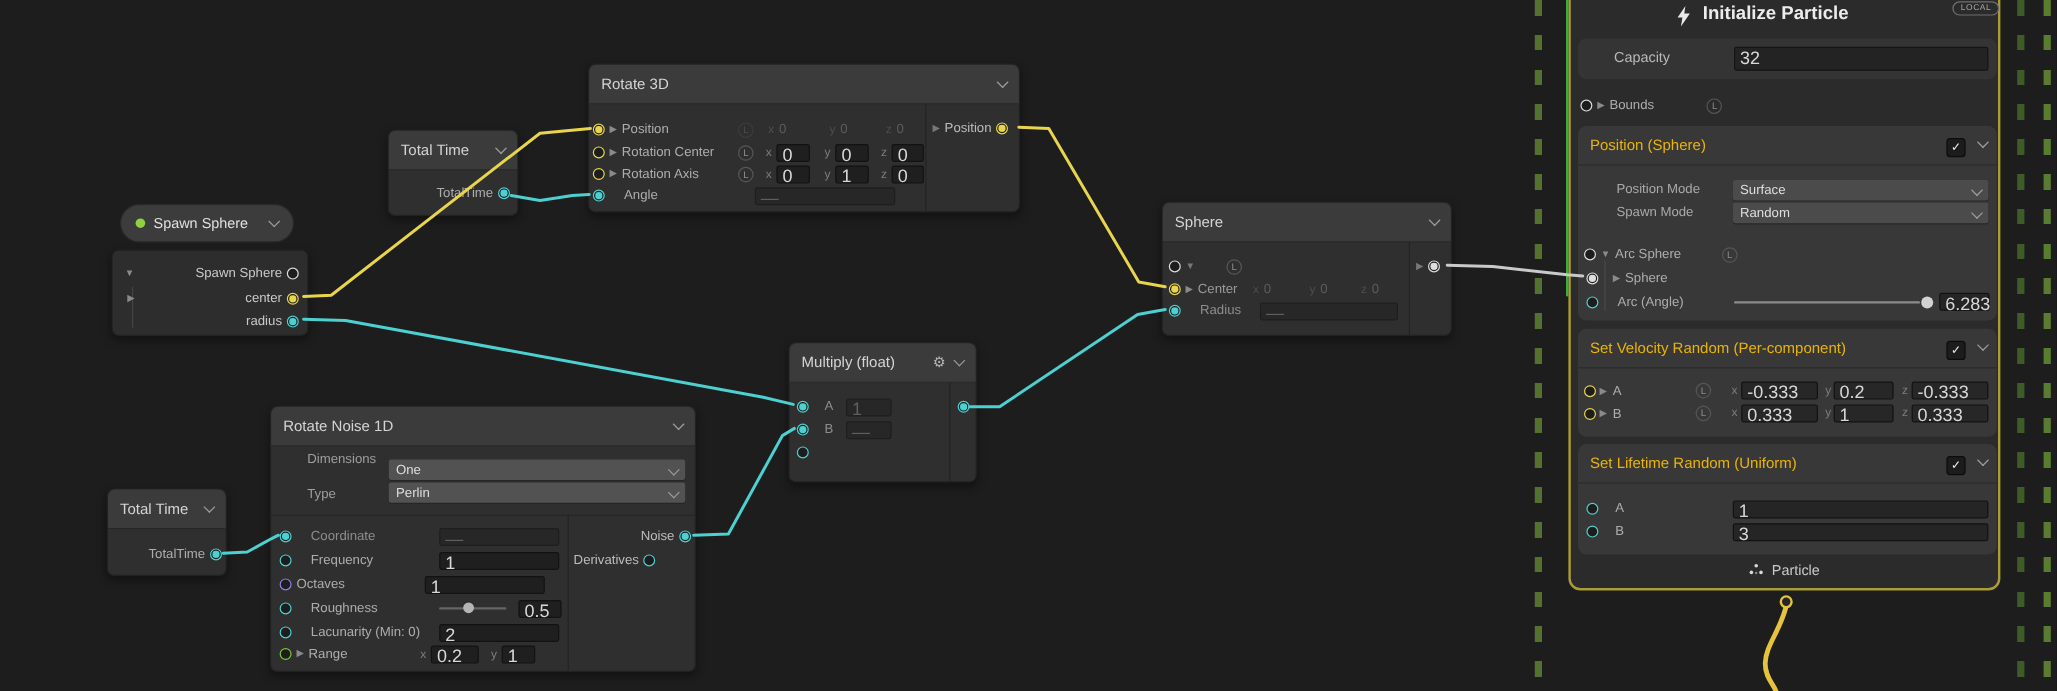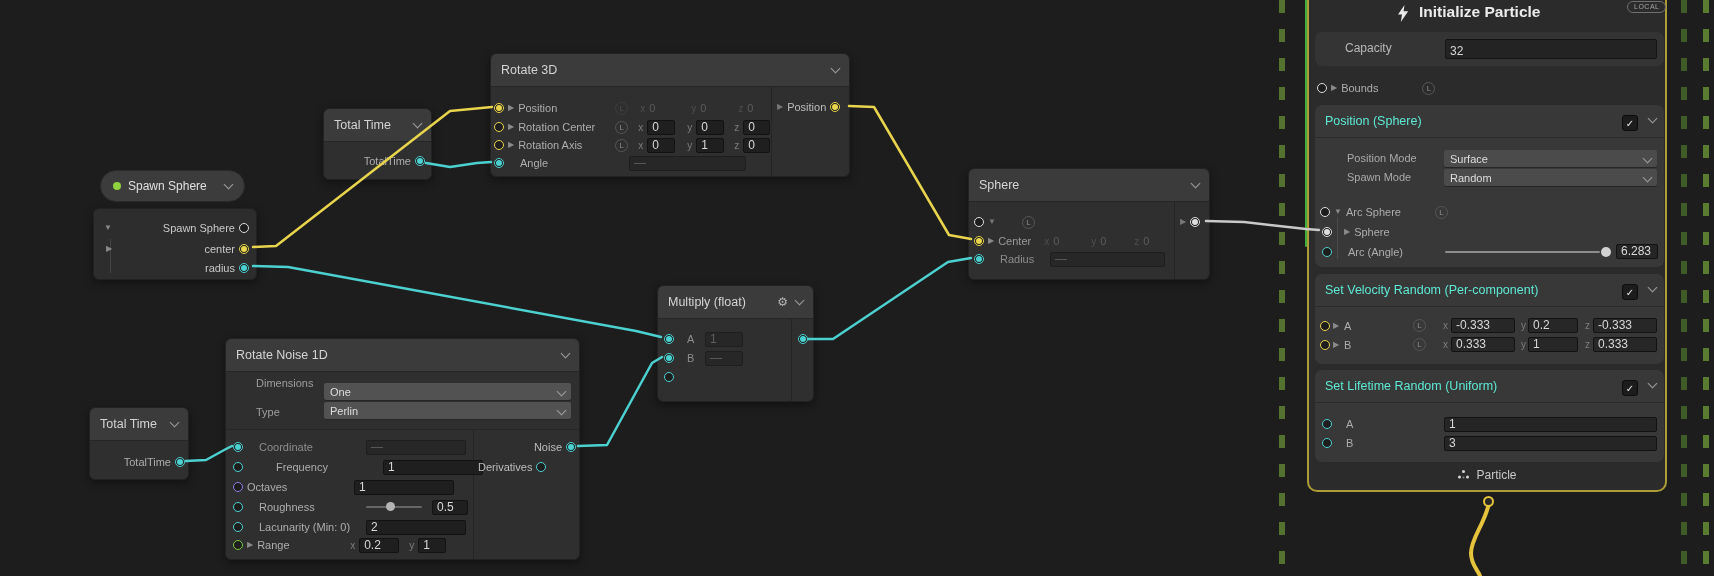--- a/index.html
+++ b/index.html
@@ -14,22 +14,22 @@
           color:#d4d4d4;font-size:12.5px;border-bottom:1px solid #262626}
   .row{position:absolute;height:16px;display:flex;align-items:center;font-size:11px;color:#adadad;gap:4px}
   .rlabel{white-space:nowrap}
   .dimtxt{color:#5c5c5c}
   
   .pt{width:10px;height:10px;border-radius:50%;box-sizing:border-box;border:1.6px solid var(--c);
       position:relative;flex:none;background:#1d1d1d}
   .pt.f::after{content:"";position:absolute;inset:1.1px;border-radius:50%;background:var(--c)}
   .cy{--c:#e8d44d}.cc{--c:#4dd0d0}.cw{--c:#dedede}.cp{--c:#8f7fe8}.cg{--c:#7ac93a}
   
-  .fld{background:#1f1f1f;border:1px solid #121212;border-radius:2px;color:#d8d8d8;font-size:12px;
-       display:flex;align-items:flex-end;padding:0 4px;height:15px;box-sizing:border-box;white-space:nowrap}
+  .fld{background:#1f1f1f;border:1px solid #121212;border-radius:2px;color:#d8d8d8;font-size:15px;
+       display:flex;align-items:flex-start;padding:0 4px;height:15px;box-sizing:border-box;white-space:nowrap}
   .fld.dim{color:#5f5f5f;background:#272727;border-color:#1e1e1e}
   .axis{color:#7d7d7d;font-size:10px;flex:none}
   .axis.dim{color:#4e4e4e}
   .lb{width:13px;height:13px;border:1px solid #565656;border-radius:50%;color:#8d8d8d;font-size:8px;
       display:flex;align-items:center;justify-content:center;flex:none;box-sizing:border-box}
   .lb.dim{border-color:#3c3c3c;color:#4c4c4c}
   .exp{color:#8a8a8a;font-size:8px;flex:none;line-height:1}
   .chev{width:6px;height:6px;border-right:1.7px solid #9d9d9d;border-bottom:1.7px solid #9d9d9d;
         transform:rotate(45deg);flex:none;margin-top:-3px}
   .sep-v{position:absolute;top:33px;bottom:0;width:1px;background:#242424}
@@ -37,21 +37,21 @@
       color:#dedede;font-size:11px;position:relative;box-sizing:border-box;box-shadow:0 1px 0 #262626}
   .dd .chev{position:absolute;right:6px;top:8px}
   
   .pill{position:absolute;height:32px;background:#3c3c3c;border-radius:16px;display:flex;align-items:center;
         padding:0 12px;box-sizing:border-box;color:#e0e0e0;font-size:12px;gap:7px;z-index:11;border:1px solid #2a2a2a}
   .gdot{width:8px;height:8px;border-radius:50%;background:#8fd13f;flex:none}
   
   .ctx{position:absolute;left:1307px;top:-10px;width:360px;height:502px;background:#2b2b2b;
        border:2px solid #ab9c35;border-radius:10px;box-sizing:border-box;z-index:5}
   .blk{position:absolute;left:6px;width:349px;background:#383838;border-radius:7px;box-sizing:border-box}
-  .blk-h{height:33px;display:flex;align-items:center;padding:0 10px;color:#5eead4;font-size:12.5px;
+  .blk-h{height:33px;display:flex;align-items:center;padding:0 10px;color:#eab308;font-size:12.5px;
          border-bottom:1px solid #2b2b2b;box-sizing:border-box;position:relative}
   .cb{position:absolute;width:14px;height:14px;background:#1c1c1c;border:1px solid #0c0c0c;border-radius:3px;
       color:#ececec;font-size:10px;display:flex;align-items:center;justify-content:center}
   .cb::after{content:"✓"}
   .badge{position:absolute;border:1px solid #6f6f6f;border-radius:7px;color:#a5a5a5;font-size:7px;
          letter-spacing:.5px;padding:1px 6px;line-height:1.2}
   .sl-track{position:absolute;height:2px;background:#8c8c8c;border-radius:1px}
   .sl-knob{position:absolute;width:10px;height:10px;border-radius:50%;background:#d2d2d2}
   
   .dashv{position:absolute;top:0;bottom:0;width:6px;z-index:1}
@@ -421,21 +421,21 @@
 
     <div class="row" style="left:7px;top:100px">
       <span class="pt f cc"></span>
       <span class="rlabel" style="width:103px;margin-left:12px;color:#8d8d8d">Coordinate</span>
       <span class="fld dim" style="width:100px">
           <span>—</span>
         </span>
     </div>
     <div class="row" style="left:7px;top:120px">
       <span class="pt cc"></span>
-      <span class="rlabel" style="width:103px;margin-left:29px">Frequency</span>
+      <span class="rlabel" style="width:103px;margin-left:12px">Frequency</span>
       <span class="fld" style="width:100px">
           <span>1</span>
         </span>
     </div>
     <div class="row" style="left:7px;top:140px">
       <span class="pt cp"></span>
       <span class="rlabel" style="width:103px;margin-left:0">Octaves</span>
       <span class="fld" style="width:100px">
           <span>1</span>
         </span>

